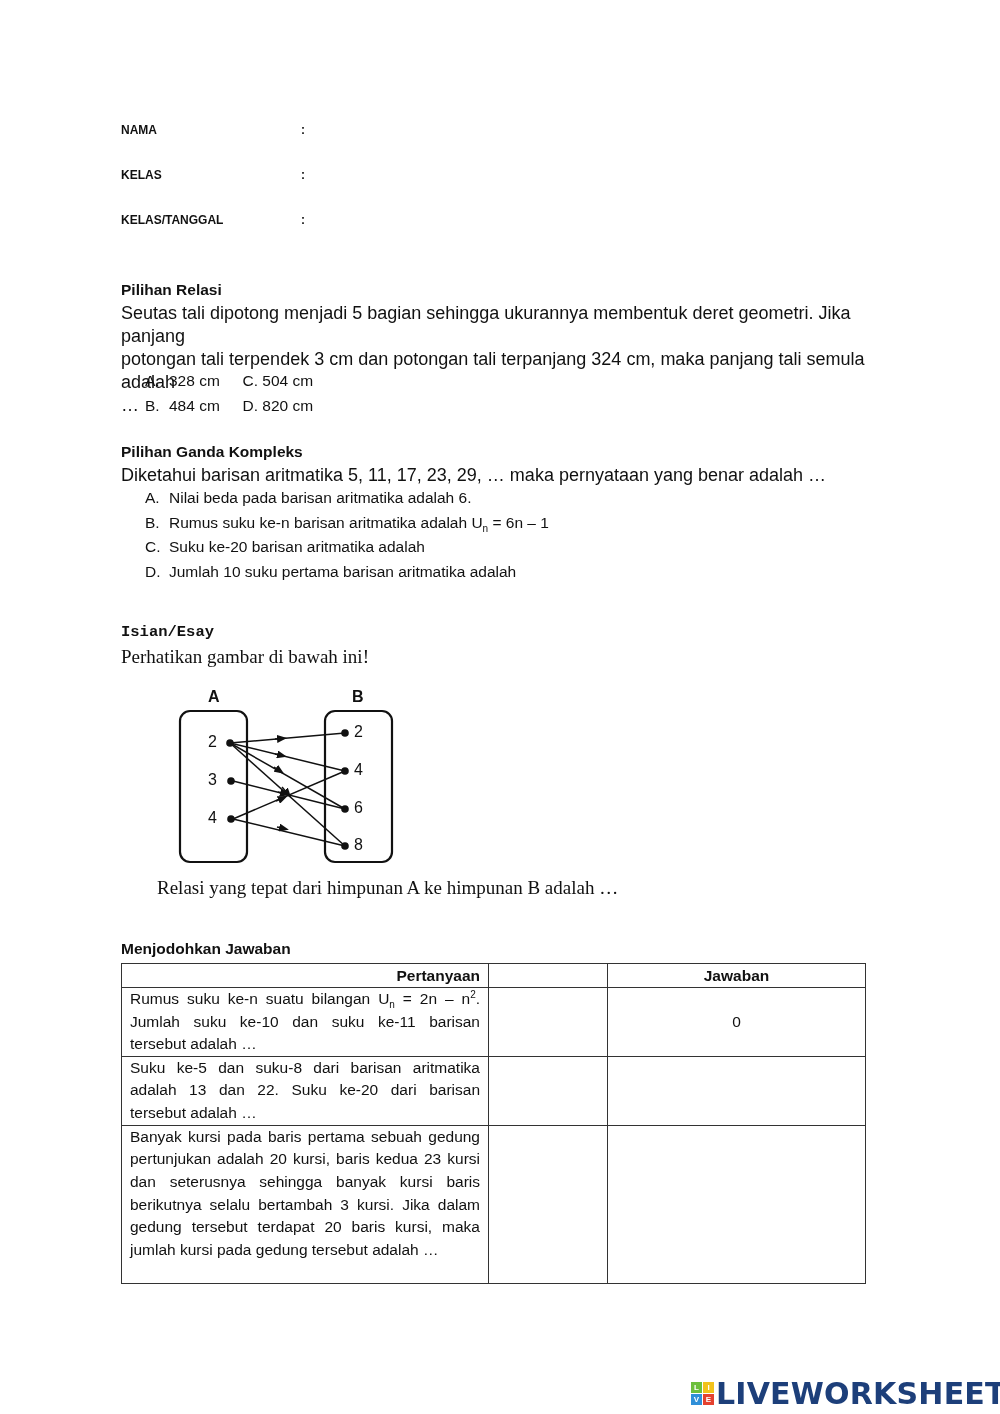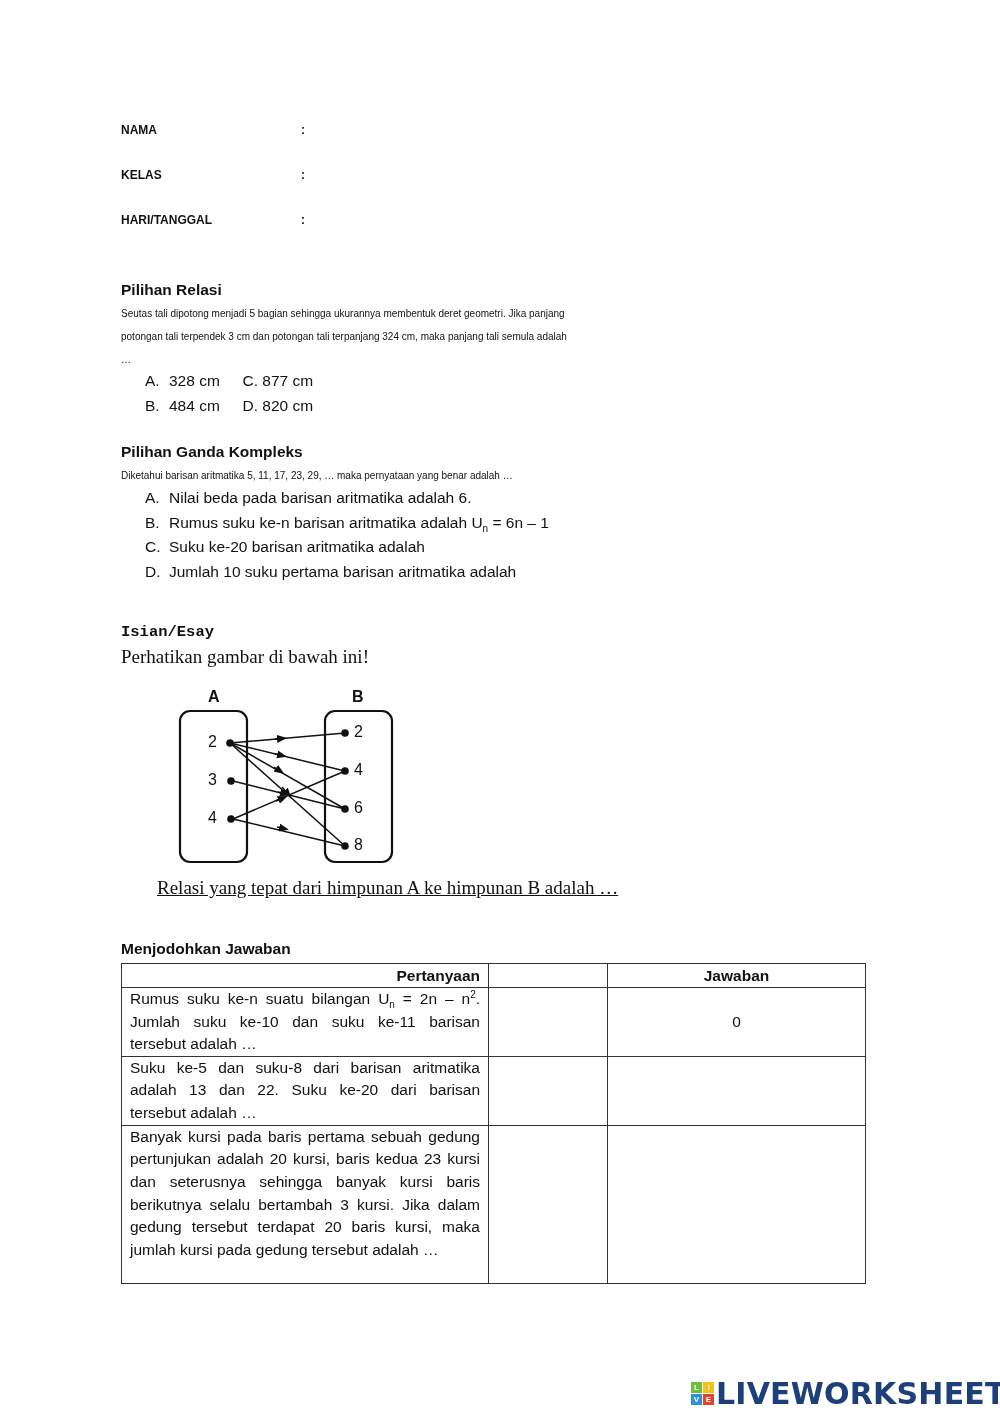--- a/index.html
+++ b/index.html
@@ -1,20 +1,20 @@
 <!DOCTYPE html>
 <html><head>
 <meta charset="utf-8">
 <style>
   html, body { margin:0; padding:0; background:#ffffff; }
   body { width:1000px; height:1414px; position:relative; overflow:hidden;
          font-family:"Liberation Sans", "DejaVu Sans", sans-serif; color:#111; }
   .abs { position:absolute; }
   .lbl { font-weight:bold; font-size:12px; }
-  .body-text { font-size:10px; line-height:23px; }
+  .body-text { font-size:18px; line-height:23px; }
   .serif { font-family:"Liberation Serif", "DejaVu Serif", serif; font-size:19px; }
   .sec-title { font-weight:bold; font-size:15.5px; }
   .opt { font-size:15.5px; line-height:24.5px; }
   .opt span.l { display:inline-block; width:24px; }
   table.match { position:absolute; left:121px; top:963px; border-collapse:collapse;
                 font-size:15.5px; }
   table.match td, table.match th { border:1px solid #333; vertical-align:top; padding:0; }
   table.match th { font-weight:bold; height:23px; text-align:center; line-height:23px; }
   .qcell { width:350px; padding:0 8px !important; text-align:justify; line-height:22.6px; }
   .blank { width:118px; }
@@ -29,35 +29,35 @@
 <body>
 
 <div class="abs lbl" style="left:121px;top:123px;">NAMA</div>
 <div class="abs lbl" style="left:301px;top:123px;">:</div>
 <div class="abs" style="left:320px;top:120px;width:540px;height:24px;"></div>
 
 <div class="abs lbl" style="left:121px;top:168px;">KELAS</div>
 <div class="abs lbl" style="left:301px;top:168px;">:</div>
 <div class="abs" style="left:320px;top:165px;width:540px;height:24px;"></div>
 
-<div class="abs lbl" style="left:121px;top:213px;">HARI/TANGGAL</div>
+<div class="abs lbl" style="left:121px;top:213px;">KELAS/TANGGAL</div>
 <div class="abs lbl" style="left:301px;top:213px;">:</div>
 <div class="abs" style="left:320px;top:210px;width:540px;height:24px;"></div>
 
 <div class="abs sec-title" style="left:121px;top:281px;">Pilihan Relasi</div>
 <div class="abs body-text" style="left:121px;top:302px;width:770px;">
   <div>Seutas tali dipotong menjadi 5 bagian sehingga ukurannya membentuk deret geometri. Jika panjang</div>
   <div>potongan tali terpendek 3 cm dan potongan tali terpanjang 324 cm, maka panjang tali semula adalah</div>
   <div>…</div>
 </div>
 <div class="abs opt" style="left:145px;top:369px;">
   <div>
     <span><span class="l">A.</span><span>328 cm</span></span>
     <span style="display:inline-block;width:14px;"></span>
-    <span><span>C.</span> <span>877 cm</span></span>
+    <span><span>C.</span> <span>504 cm</span></span>
   </div>
   <div>
     <span><span class="l">B.</span><span>484 cm</span></span>
     <span style="display:inline-block;width:14px;"></span>
     <span><span>D.</span> <span>820 cm</span></span>
   </div>
 </div>
 
 <div class="abs sec-title" style="left:121px;top:443px;">Pilihan Ganda Kompleks</div>
 <div class="abs body-text" style="left:121px;top:464px;">Diketahui barisan aritmatika 5, 11, 17, 23, 29, … maka pernyataan yang benar adalah …</div>
@@ -111,21 +111,21 @@
   <div class="abs lbl" style="left:182px;top:3px;font-size:16px;">B</div>
   <div class="abs" style="left:38px;top:48px;font-size:16px;">2</div>
   <div class="abs" style="left:38px;top:86px;font-size:16px;">3</div>
   <div class="abs" style="left:38px;top:124px;font-size:16px;">4</div>
   <div class="abs" style="left:184px;top:38px;font-size:16px;">2</div>
   <div class="abs" style="left:184px;top:76px;font-size:16px;">4</div>
   <div class="abs" style="left:184px;top:114px;font-size:16px;">6</div>
   <div class="abs" style="left:184px;top:151px;font-size:16px;">8</div>
 </div>
 
-<div class="abs serif" style="left:157px;top:877px;text-decoration:underline;">Relasi yang tepat dari himpunan A ke himpunan B adalah …</div>
+<div class="abs serif" style="left:157px;top:877px;">Relasi yang tepat dari himpunan A ke himpunan B adalah …</div>
 
 <div class="abs sec-title" style="left:121px;top:940px;">Menjodohkan Jawaban</div>
 
 <table class="match">
   <tbody>
       <tr>
     <th class="qcell" style="text-align:right;">Pertanyaan</th>
     <th class="blank"></th>
     <th class="ans">Jawaban</th>
   </tr>

